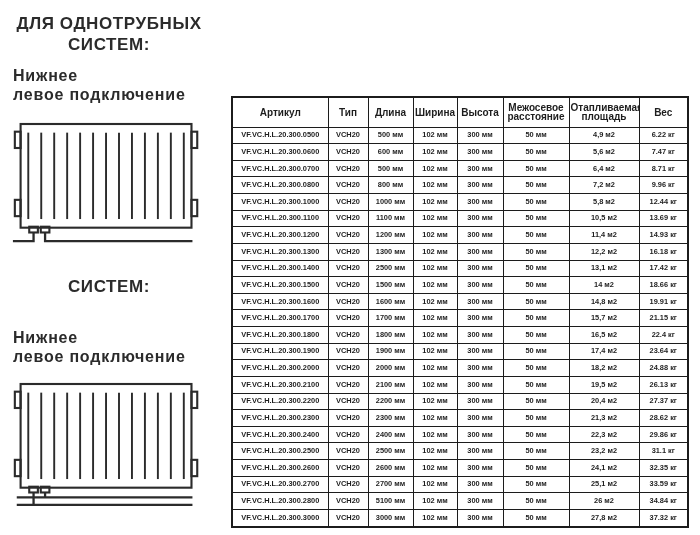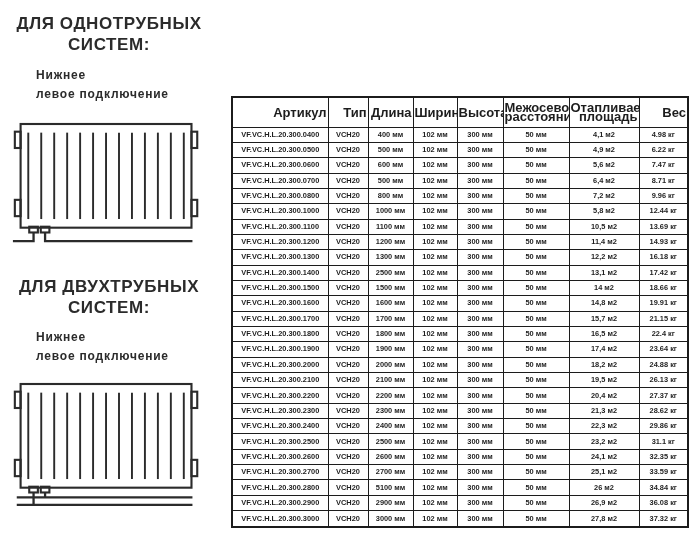--- a/index.html
+++ b/index.html
@@ -9,38 +9,37 @@
     color:#262626;overflow:hidden;
   }
   .left-col{position:absolute;left:0;top:0;width:228px;height:399px;}
   .section-title{
     position:absolute;left:0;width:218px;text-align:center;
     font-size:17px;font-weight:800;line-height:21px;letter-spacing:0.6px;
     color:#2b2b2b;
   }
   .section-subtitle{
     position:absolute;left:13px;width:215px;text-align:left;
-    font-size:12px;font-weight:700;line-height:19px;letter-spacing:0.8px;
+    font-size:16px;font-weight:700;line-height:19px;letter-spacing:0.8px;
     color:#2b2b2b;
-    margin-left:23px;
   }
   .diagram{position:absolute;left:11px;width:192px;height:130px;}
   .diagram svg{display:block;width:100%;height:100%;}
   .spec-table{
     position:absolute;left:231px;top:96px;width:456px;height:432px;
     border-collapse:collapse;table-layout:fixed;
     font-size:7.4px;font-weight:700;color:#1d1d1d;
   }
   .spec-table th,.spec-table td{
     border:1.5px solid #1c1c1c;padding:0 1px;text-align:center;
     vertical-align:middle;overflow:hidden;white-space:normal;
   }
   .spec-table{border:2px solid #1c1c1c;}
   .spec-table thead tr{height:30px;}
-  .spec-table th{font-size:13px;line-height:9px;text-align:right;}
+  .spec-table th{font-size:10px;line-height:9px;}
   .spec-table td{line-height:8px;}
 </style>
 </head>
 <body>
 
 <div class="left-col">
 
   <div class="section-title" style="top:13px">
     <div>ДЛЯ ОДНОТРУБНЫХ</div>
     <div>СИСТЕМ:</div>
@@ -75,21 +74,20 @@
           </g>
         <rect x="19" y="112" width="9" height="6"></rect>
         <rect x="31" y="112" width="9" height="6"></rect>
         <polyline points="2,127 23.5,127 23.5,118" stroke-width="2.4"></polyline>
         <polyline points="35.5,118 35.5,127 189,127" stroke-width="2.4"></polyline>
       </g>
     </svg>
   </div>
 
   <div class="section-title" style="top:276px">
-    <div>ДЛЯ ДВУХТРУБНЫХ</div>
     <div>СИСТЕМ:</div>
   </div>
   <div class="section-subtitle" style="top:328px">
     <div>Нижнее</div>
     <div>левое подключение</div>
   </div>
 
   <div class="diagram" style="top:379px">
     <svg viewBox="0 0 200 135">
       <g stroke="#2b2b2b" fill="none" stroke-width="2.2">
@@ -143,30 +141,20 @@
         <th>Длина</th>
         <th>Ширина</th>
         <th>Высота</th>
         <th>Межосевое расстояние</th>
         <th>Отапливаемая площадь</th>
         <th>Вес</th>
       </tr>
   </thead>
   <tbody>
       <tr>
-        <td>VF.VC.H.L.20.300.0400</td>
-        <td>VCH20</td>
-        <td>400 мм</td>
-        <td>102 мм</td>
-        <td>300 мм</td>
-        <td>50 мм</td>
-        <td>4,1 м2</td>
-        <td>4.98 кг</td>
-      </tr>
-      <tr>
         <td>VF.VC.H.L.20.300.0500</td>
         <td>VCH20</td>
         <td>500 мм</td>
         <td>102 мм</td>
         <td>300 мм</td>
         <td>50 мм</td>
         <td>4,9 м2</td>
         <td>6.22 кг</td>
       </tr>
       <tr>
@@ -383,30 +371,20 @@
         <td>VF.VC.H.L.20.300.2800</td>
         <td>VCH20</td>
         <td>5100 мм</td>
         <td>102 мм</td>
         <td>300 мм</td>
         <td>50 мм</td>
         <td>26 м2</td>
         <td>34.84 кг</td>
       </tr>
       <tr>
-        <td>VF.VC.H.L.20.300.2900</td>
-        <td>VCH20</td>
-        <td>2900 мм</td>
-        <td>102 мм</td>
-        <td>300 мм</td>
-        <td>50 мм</td>
-        <td>26,9 м2</td>
-        <td>36.08 кг</td>
-      </tr>
-      <tr>
         <td>VF.VC.H.L.20.300.3000</td>
         <td>VCH20</td>
         <td>3000 мм</td>
         <td>102 мм</td>
         <td>300 мм</td>
         <td>50 мм</td>
         <td>27,8 м2</td>
         <td>37.32 кг</td>
       </tr>
     </tbody>

